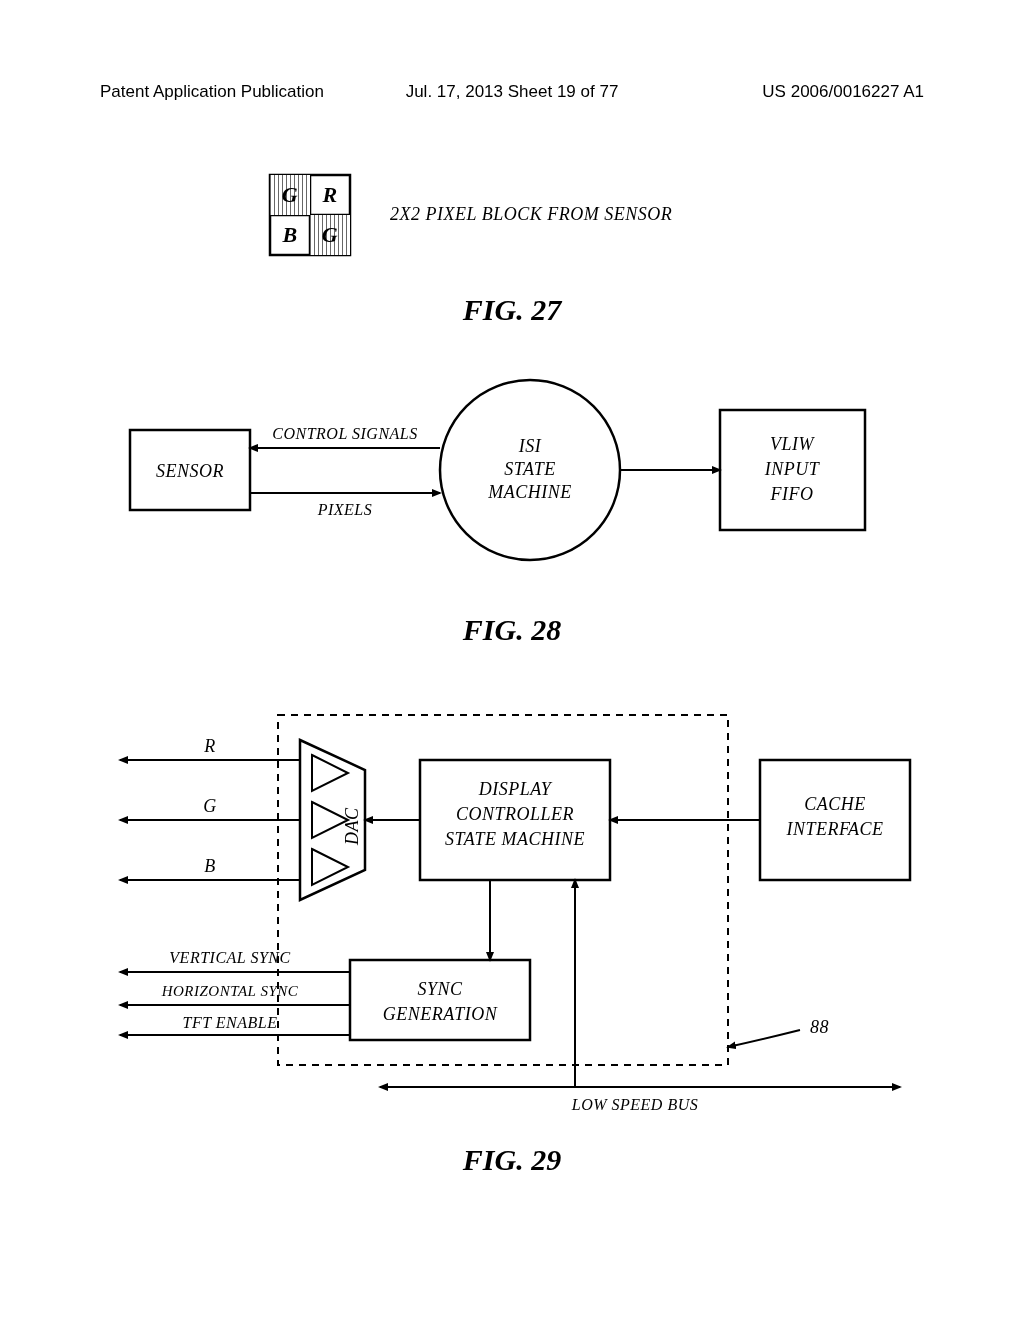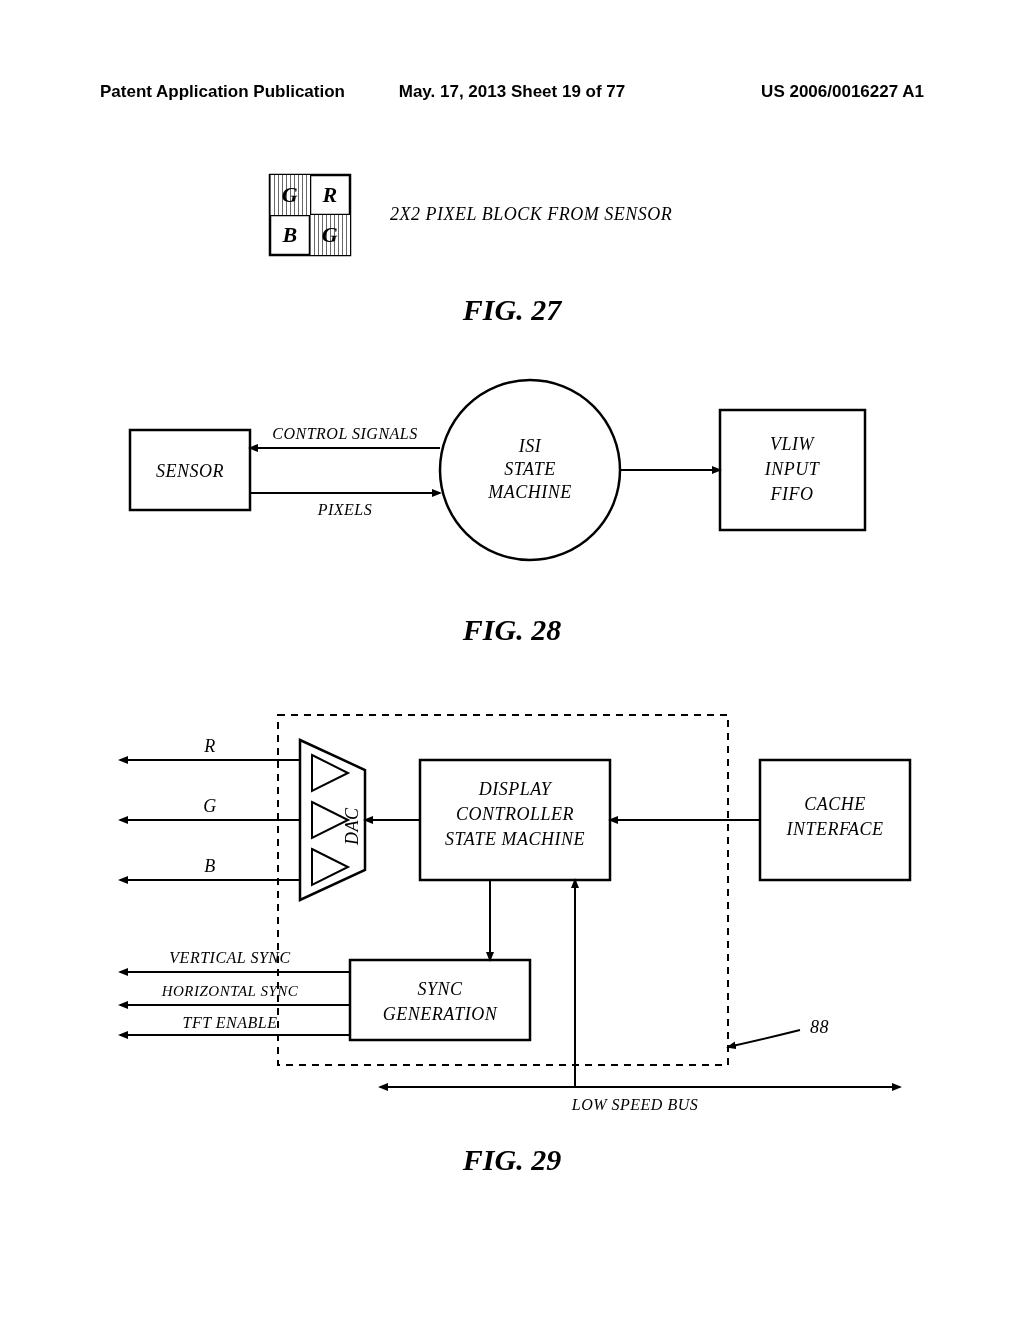--- a/index.html
+++ b/index.html
@@ -13,21 +13,21 @@
     color: #000;
   }
   .header {
     position: absolute;
     top: 82px;
     left: 100px;
     right: 100px;
     display: flex;
     justify-content: space-between;
     font-size: 17px;
-    font-weight: bold;
+    font-weight: normal;
   }
   .header .center { position: absolute; left: 50%; transform: translateX(-50%); }
   .content {
     position: absolute;
     top: 150px;
     left: 100px;
     right: 100px;
     bottom: 100px;
   }
   svg {
@@ -45,21 +45,21 @@
     font-style: italic;
     font-size: 30px;
     font-weight: bold;
   }
 </style>
 </head>
 <body>
 
 <div class="header">
   <span>Patent Application Publication</span>
-  <span class="center">May. 17, 2013  Sheet 19 of 77</span>
+  <span class="center">Jul. 17, 2013  Sheet 19 of 77</span>
   <span>US 2006/0016227 A1</span>
 </div>
 
 <div class="content">
 
 <svg width="824" height="1070" viewBox="0 0 824 1070">
 
   <defs>
     <pattern id="hatch" patternUnits="userSpaceOnUse" width="4" height="4">
       <rect width="4" height="4" fill="#fff"></rect>

